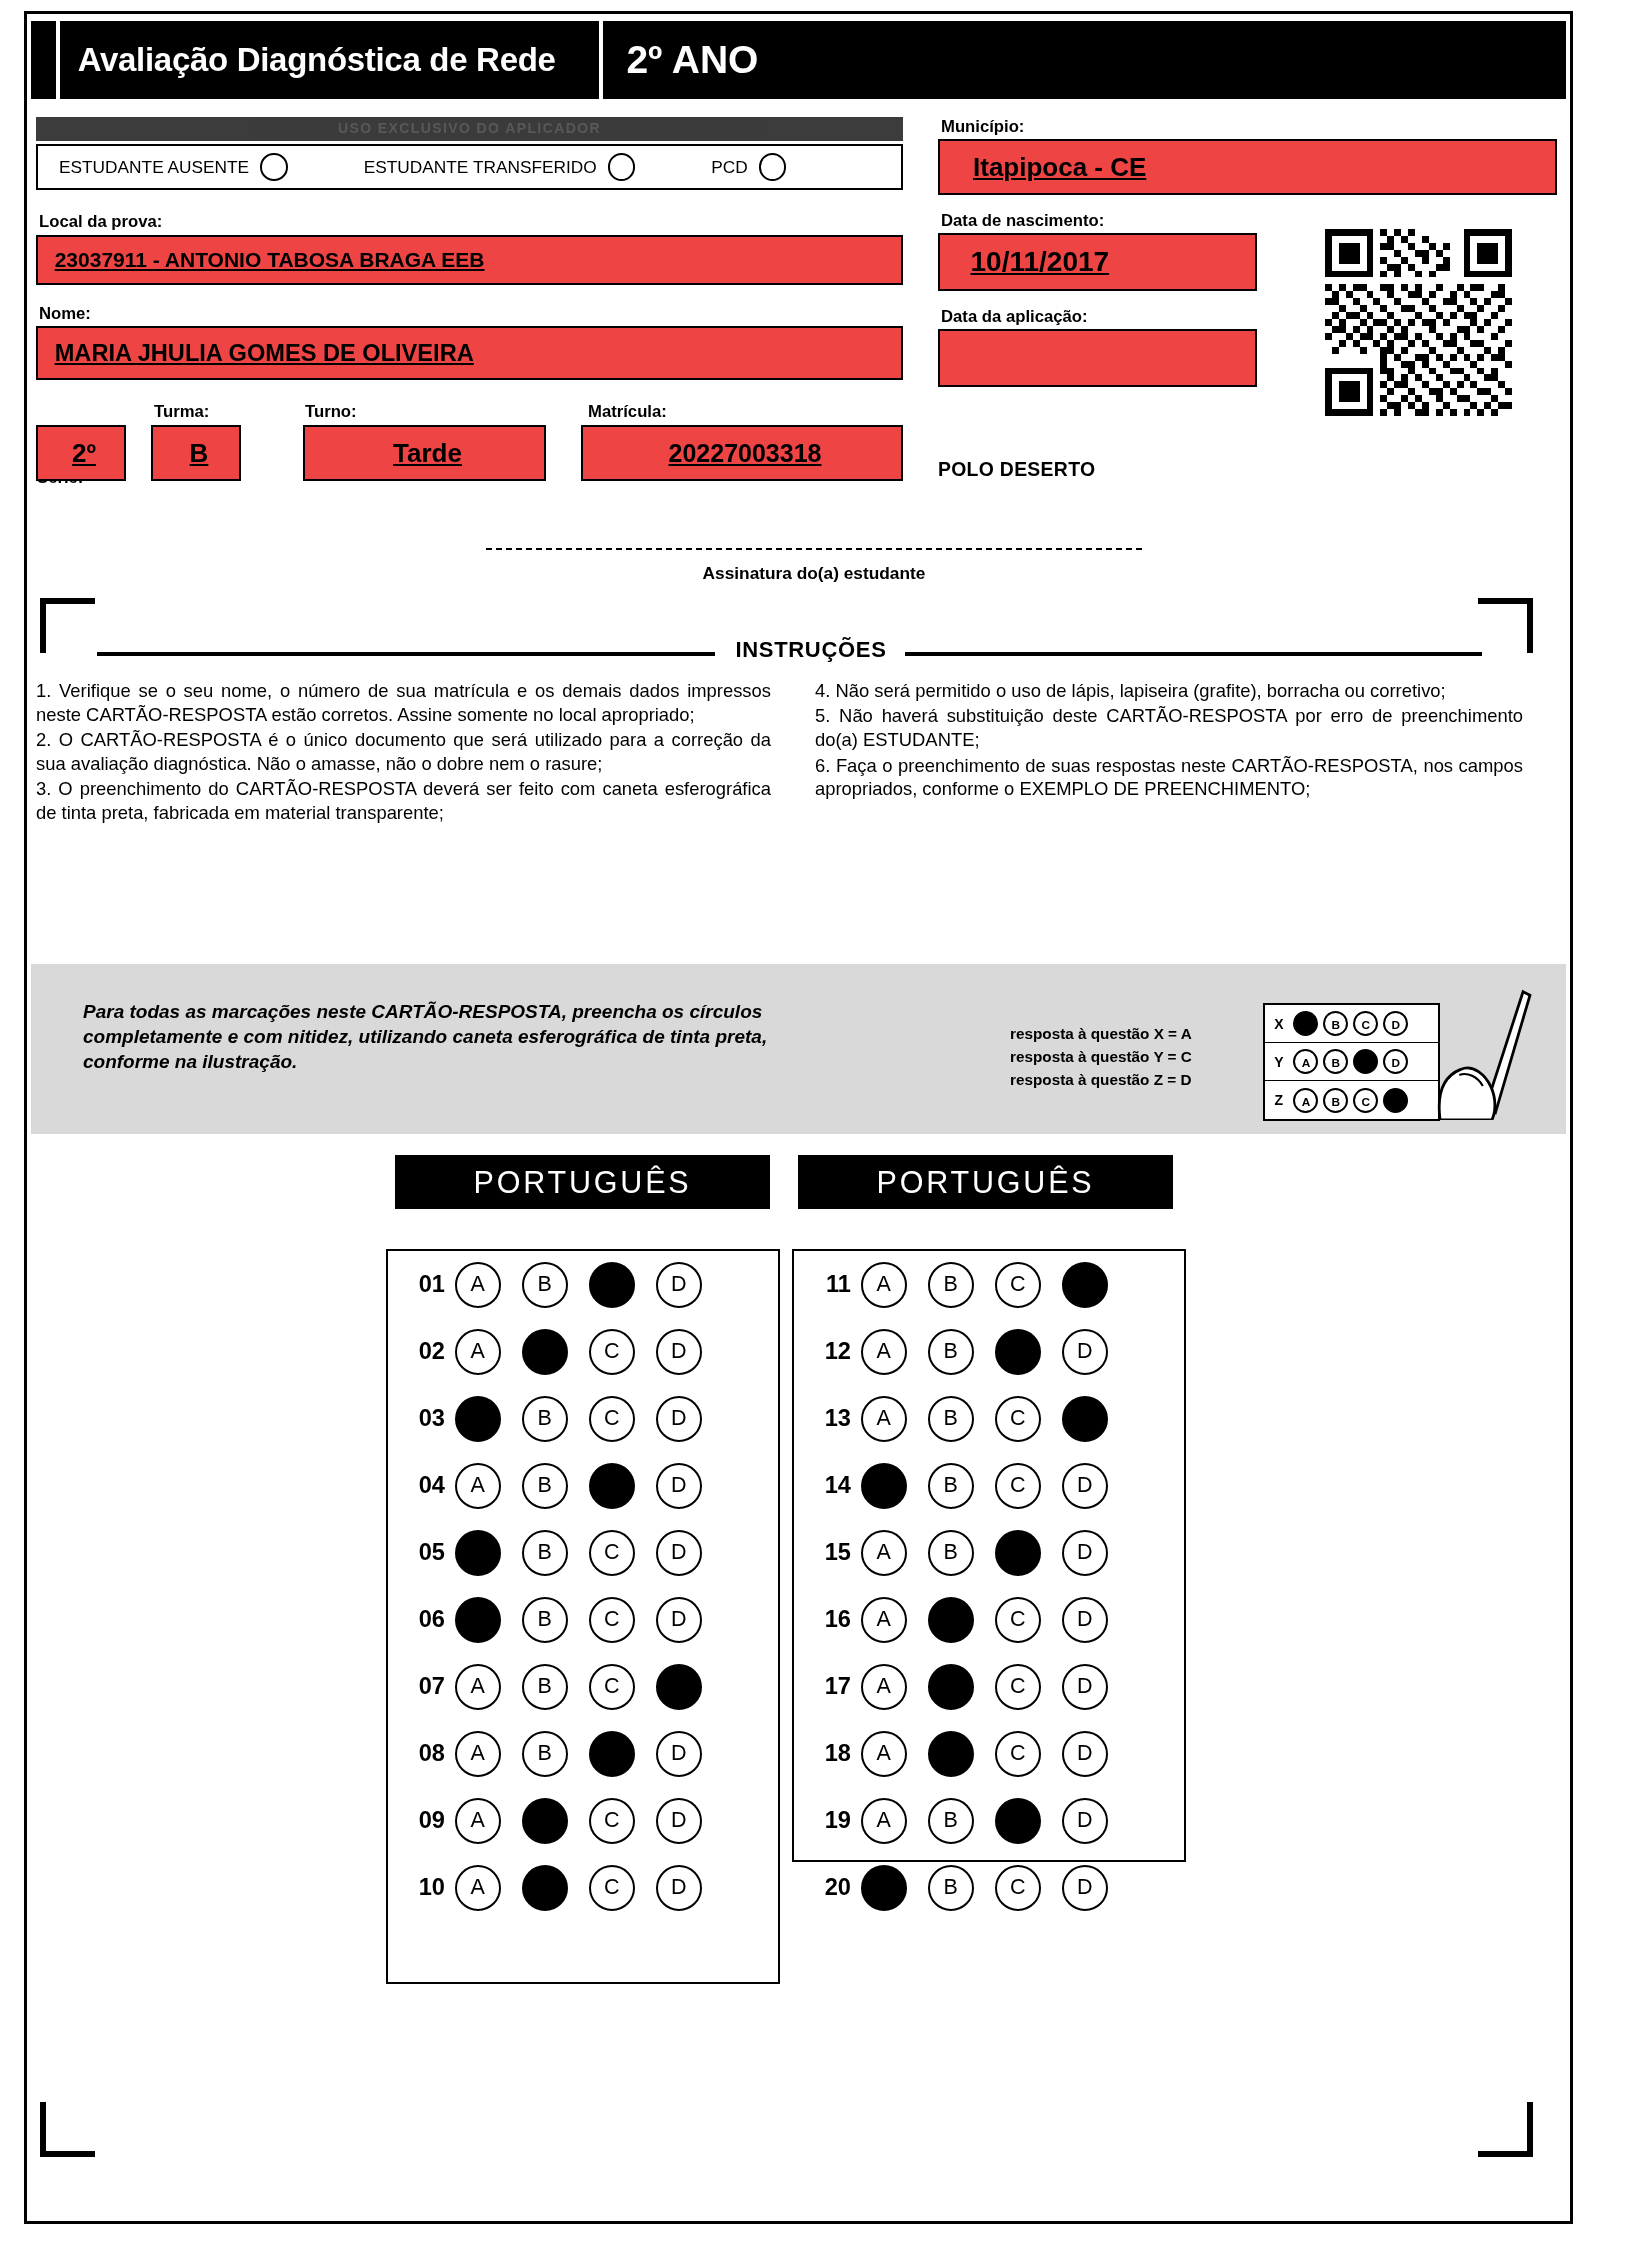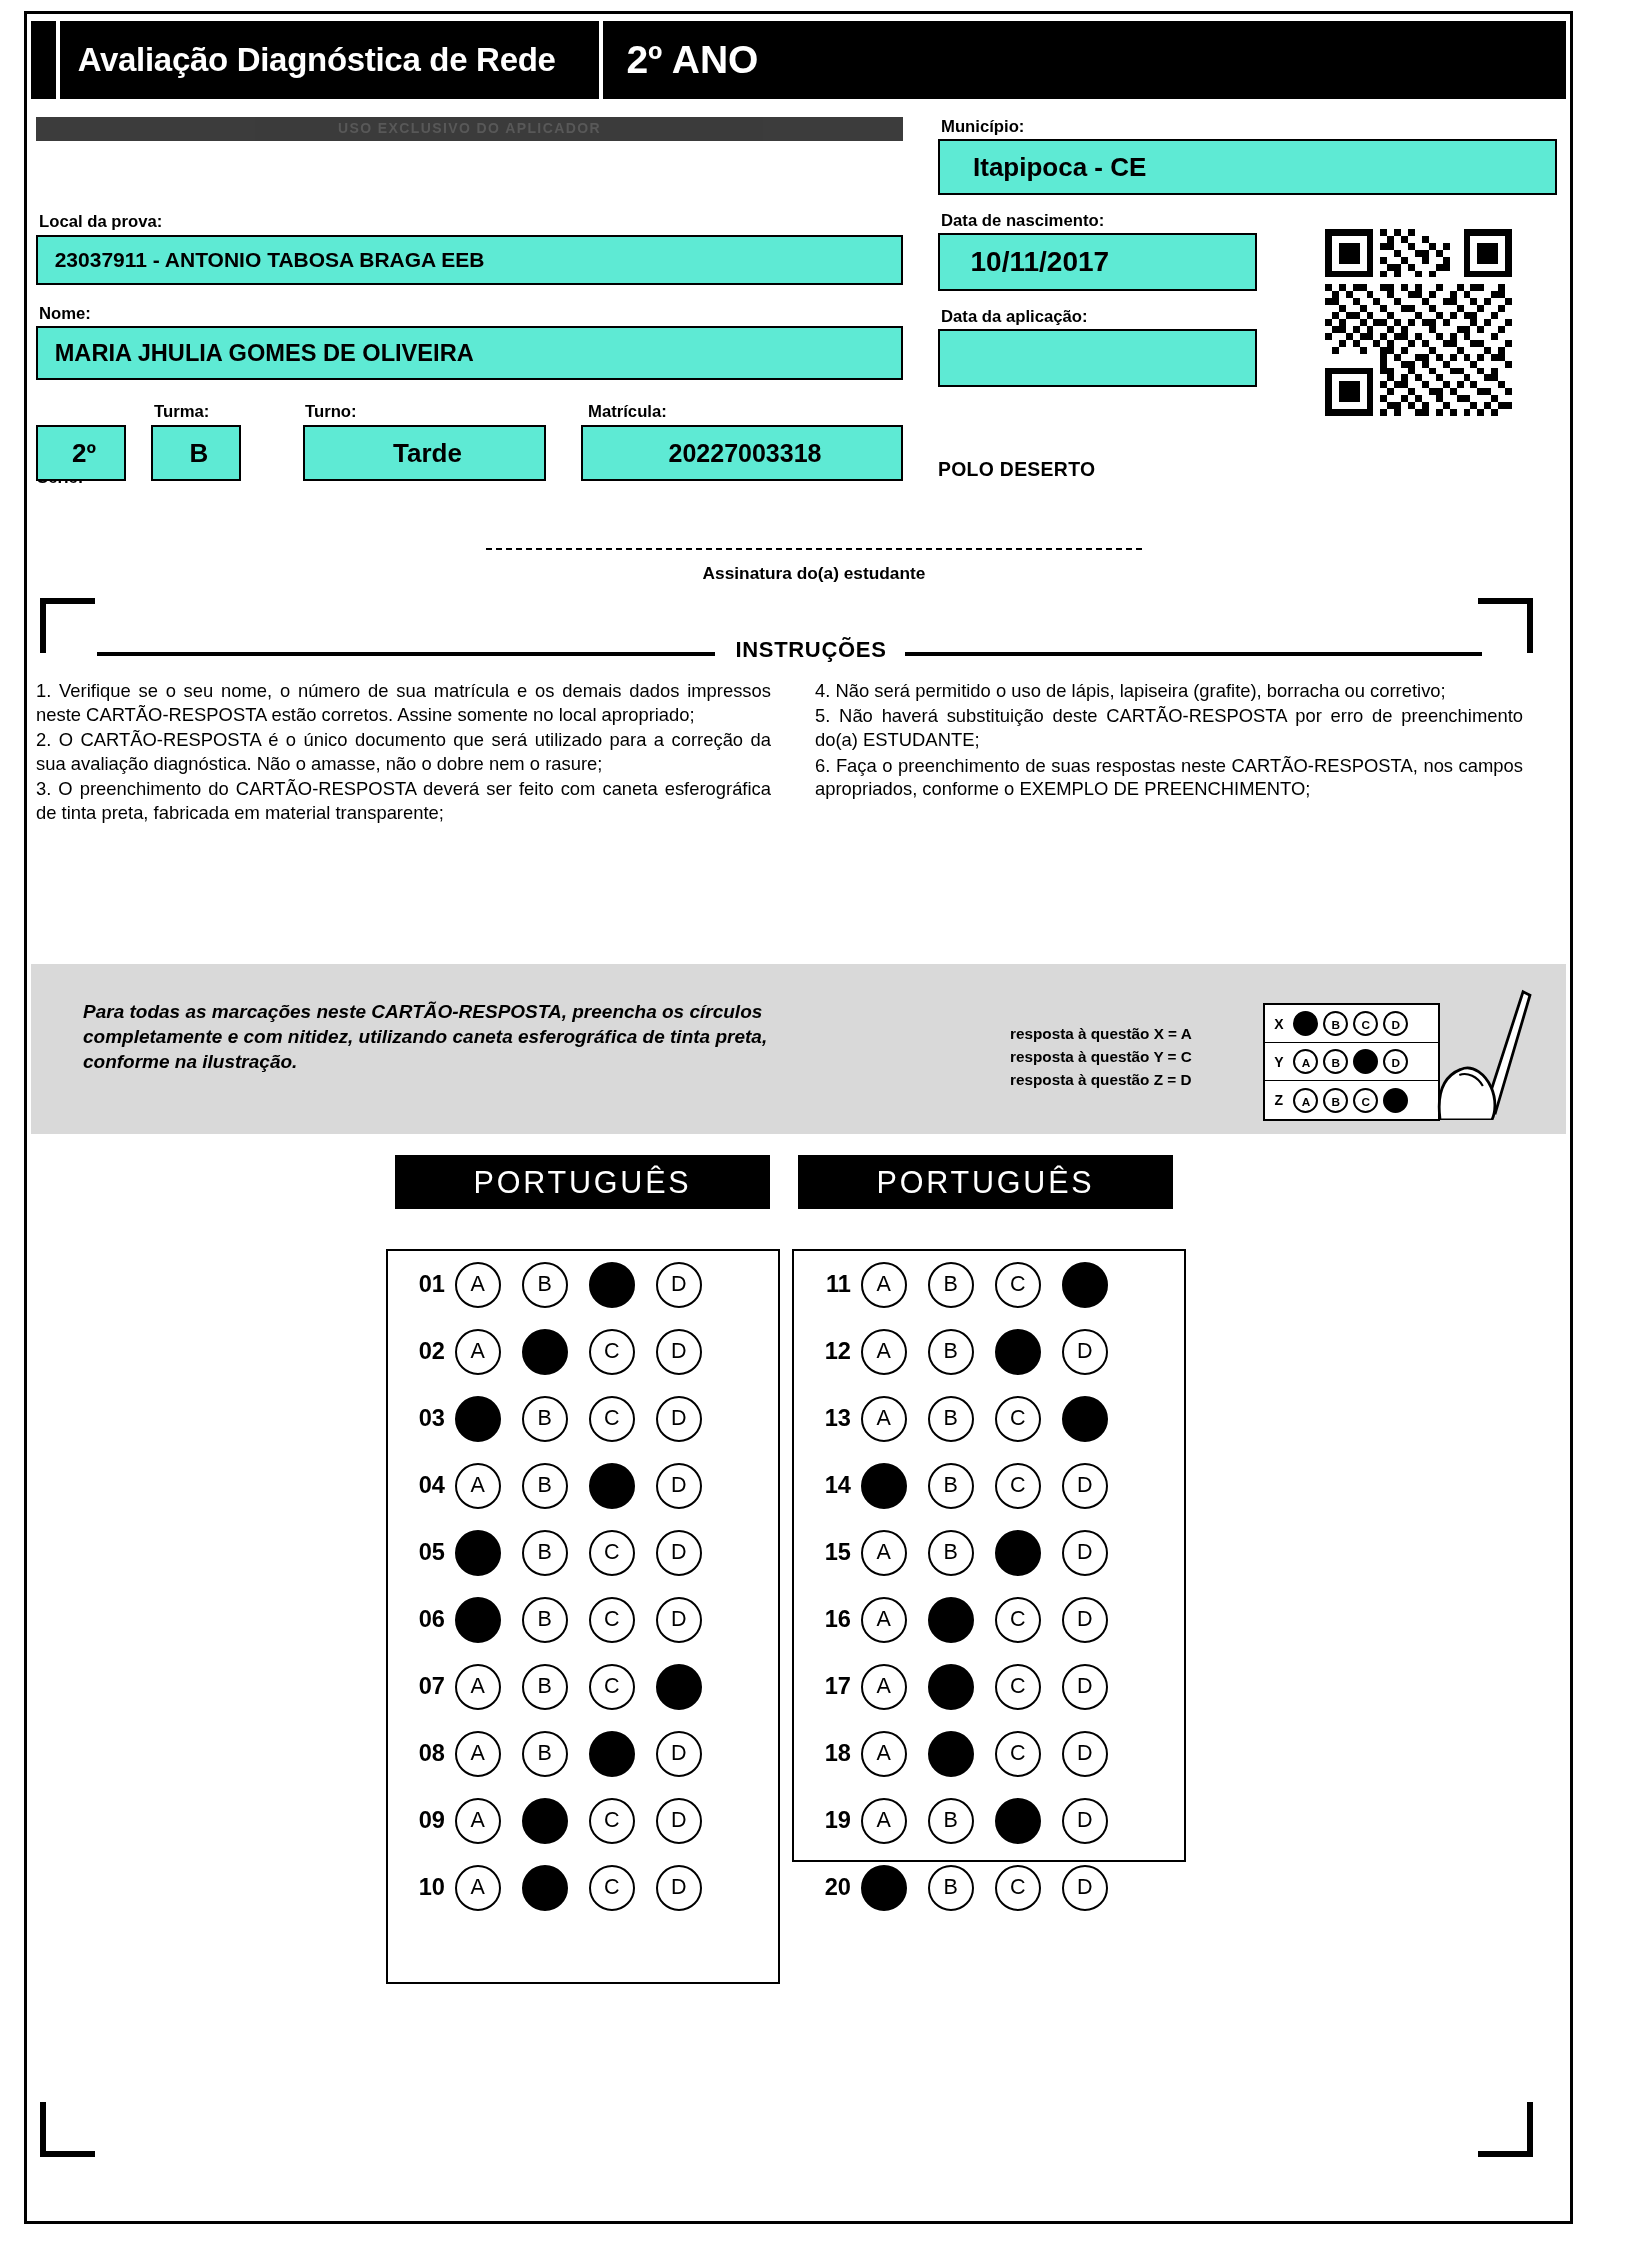--- a/index.html
+++ b/index.html
@@ -112,21 +112,22 @@
   .fbox {
     position: absolute;
     border: 2.1px solid #000;
     box-sizing: border-box;
     display: flex;
     align-items: center;
     font-size: 21px;
     font-weight: bold;
     padding-left: 16.7px;
     white-space: nowrap;
-    background: #5eead4;
+    background: #ef4444;
+    text-decoration: underline;
   }
   .fbox.center { justify-content: center; padding-left: 6px; }
 
   
   .qr {
     position: absolute;
     left: 1325px; top: 229px;
     width: 187px; height: 187px;
   }
   .qr svg { display: block; }
@@ -314,20 +315,34 @@
 
   <div class="header-band">
     <div class="hdr-sep"></div>
     <div class="hdr-mid">Avaliação Diagnóstica de Rede</div>
     <div class="hdr-sep"></div>
     <div class="hdr-year">2º ANO</div>
   </div>
 
   <div class="applicator-bar">USO EXCLUSIVO DO APLICADOR</div>
 
+  <div class="abs-row">
+    <div class="abs-item" style="margin-left:21px;">
+      <span>ESTUDANTE AUSENTE</span>
+      <span class="bubble"></span>
+    </div>
+    <div class="abs-item" style="margin-left:76px;">
+      <span>ESTUDANTE TRANSFERIDO</span>
+      <span class="bubble"></span>
+    </div>
+    <div class="abs-item" style="margin-left:76px;">
+      <span>PCD</span>
+      <span class="bubble"></span>
+    </div>
+  </div>
 
   <div class="flabel" style="left:39px; top:212px;">Local da prova:</div>
   <div class="fbox" style="left:36px; top:235px; width:867px; height:50px;">23037911 - ANTONIO TABOSA BRAGA EEB</div>
 
   <div class="flabel" style="left:39px; top:304px;">Nome:</div>
   <div class="fbox" style="left:36px; top:326px; width:867px; height:54px; font-size:23.6px;">MARIA JHULIA GOMES DE OLIVEIRA</div>
 
   <div class="flabel" style="left:37px; top:420px;margin-top:48px;">Série:</div>
   <div class="fbox center" style="left:36px; top:425px; width:90px; height:56px; font-size:26px;">2º</div>
 

